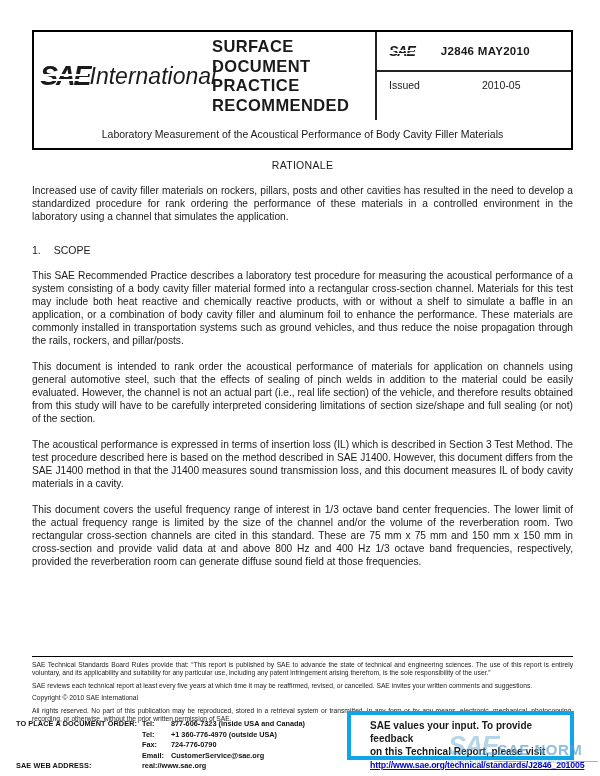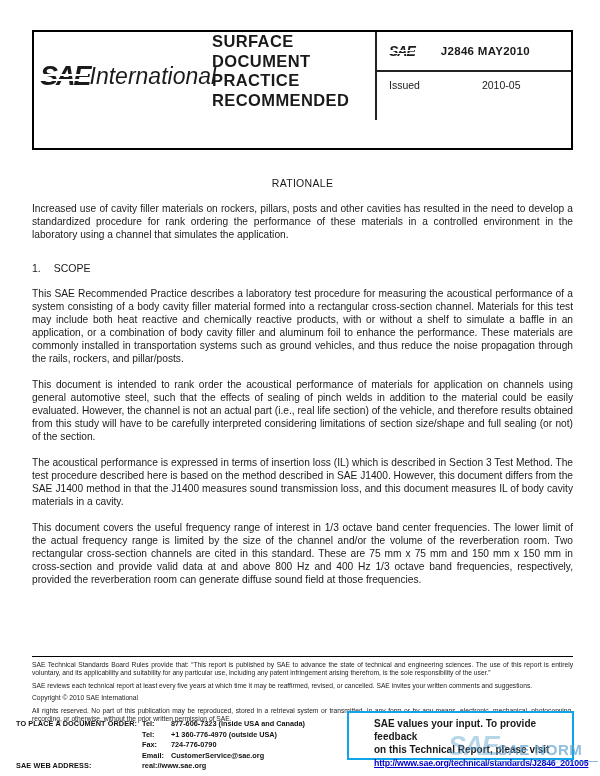--- a/index.html
+++ b/index.html
@@ -8,52 +8,52 @@
   .page { position:relative; width:600px; height:776px; background:#ffffff; overflow:hidden; }
 
   
   .header-box { position:absolute; left:32px; top:30px; width:541px; height:120px; border:2px solid #000; background:#fff; }
   .header-top { display:flex; height:88px; }
   .logo-cell { width:170px; display:flex; align-items:center; padding-left:6px; white-space:nowrap; }
   .sae-logo { font-weight:900; font-style:italic; font-size:27px; letter-spacing:-2px; position:relative; line-height:1; }
   .sae-logo::before { content:""; position:absolute; left:0; right:2px; top:42%; height:2px; background:#fff; }
   .sae-logo::after  { content:""; position:absolute; left:0; right:2px; top:62%; height:2px; background:#fff; }
   .sae-intl { font-style:italic; font-size:23px; font-weight:300; letter-spacing:0px; line-height:1; }
-  .title-cell { flex:1; padding-left:8px; }
+  .title-cell { flex:1; padding-top:5px; padding-left:8px; }
   .title-line { font-weight:bold; font-size:16.5px; line-height:19.5px; letter-spacing:0.4px; }
   .doc-cell { width:196px; border-left:2px solid #222; display:flex; flex-direction:column; }
   .doc-row1 { height:40px; border-bottom:2px solid #222; display:flex; align-items:center; padding-left:12px; }
   .sae-logo-sm { font-weight:900; font-style:italic; font-size:14px; letter-spacing:-1px; position:relative; line-height:1; }
   .sae-logo-sm::before { content:""; position:absolute; left:0; right:1px; top:40%; height:1px; background:#fff; }
   .sae-logo-sm::after  { content:""; position:absolute; left:0; right:1px; top:64%; height:1px; background:#fff; }
   .doc-number { font-weight:bold; font-size:11.5px; margin-left:26px; letter-spacing:0.3px; }
   .doc-row2 { display:flex; padding-top:7px; padding-left:12px; font-size:10.5px; }
   .issued-date { margin-left:62px; }
   .subtitle-row { height:28px; display:flex; align-items:center; justify-content:center; font-size:10.5px; }
 
   
-  .content { position:absolute; left:32px; top:177px; width:541px; }
+  .content { position:absolute; left:32px; top:159px; width:541px; }
   .section-heading { font-size:10.5px; text-align:center; letter-spacing:0.3px; }
   .para { font-size:10.2px; line-height:13px; text-align:justify; margin-top:13px; }
   .scope-heading { font-size:10.5px; margin-top:21px; }
   .scope-label { margin-left:13px; }
 
   
   .footer-rule { position:absolute; left:32px; top:656px; width:541px; height:1px; background:#000; }
   .fineprint-block { position:absolute; left:32px; top:661px; width:541px; }
   .fineprint { font-size:6.7px; line-height:8.4px; text-align:justify; color:#222; }
   .fineprint + .fineprint { margin-top:4px; }
   .order-grid { position:absolute; left:16px; top:719px; width:310px; display:grid;
                 grid-template-columns:126px 29px 1fr; row-gap:1.5px;
                 font-size:7.3px; font-weight:bold; line-height:9px; color:#111; }
   .order-label { letter-spacing:0.1px; }
   .web-value { grid-column:2 / 4; }
 
-  .feedback-box { position:absolute; left:347px; top:711px; width:227px; height:49px; border:2px solid #0ea5e9;
-                  background:#fff; padding:4px 7px 3px 25px; font-size:10px; font-weight:bold; line-height:13px; }
+  .feedback-box { position:absolute; left:347px; top:711px; width:227px; height:49px; border:4px solid #0ea5e9;
+                  background:#fff; padding:4px 7px 3px 19px; font-size:10px; font-weight:bold; line-height:13px; }
   .feedback-link { display:inline-block; font-size:8.8px; text-decoration:underline; cursor:pointer; font-weight:bold; letter-spacing:-0.2px; }
 
   
   .watermark { position:absolute; left:448px; top:735px; width:150px; opacity:0.8; pointer-events:none; }
   .wm-row { display:flex; align-items:flex-end; }
   .wm-big { font-weight:900; font-style:italic; font-size:27px; line-height:22px; letter-spacing:-2px; opacity:0.55; }
   .wm-name { font-weight:900; font-size:15px; line-height:15px; margin-left:0; letter-spacing:0.5px; opacity:0.85; }
   .wm-sub { display:flex; align-items:center; gap:3px; font-size:4.5px; letter-spacing:0.6px; margin-top:2px; opacity:0.9; }
   .wm-dash { flex:1; height:1px; background:currentColor; }
 </style>
@@ -78,20 +78,21 @@
         <div class="doc-row1">
           <span class="sae-logo-sm">SAE</span>
           <span class="doc-number">J2846 MAY2010</span>
         </div>
         <div class="doc-row2">
           <span>Issued</span>
           <span class="issued-date">2010-05</span>
         </div>
       </div>
     </div>
+    <div class="subtitle-row">Laboratory Measurement of the Acoustical Performance of Body Cavity Filler Materials</div>
   </div>
 
   <div class="content">
     <div class="section-heading">RATIONALE</div>
     <p class="para">Increased use of cavity filler materials on rockers, pillars, posts and other cavities has resulted in the need to develop a standardized procedure for rank ordering the performance of these materials in a controlled environment in the laboratory using a channel that simulates the application.</p>
 
     <div class="scope-heading">
       <span>1.</span><span class="scope-label">SCOPE</span>
     </div>
     <p class="para">This SAE Recommended Practice describes a laboratory test procedure for measuring the acoustical performance of a system consisting of a body cavity filler material formed into a rectangular cross-section channel. Materials for this test may include both heat reactive and chemically reactive products, with or without a shelf to simulate a baffle in an application, or a combination of body cavity filler and aluminum foil to enhance the performance. These materials are commonly installed in transportation systems such as ground vehicles, and thus reduce the noise propagation through the rails, rockers, and pillar/posts.</p>

